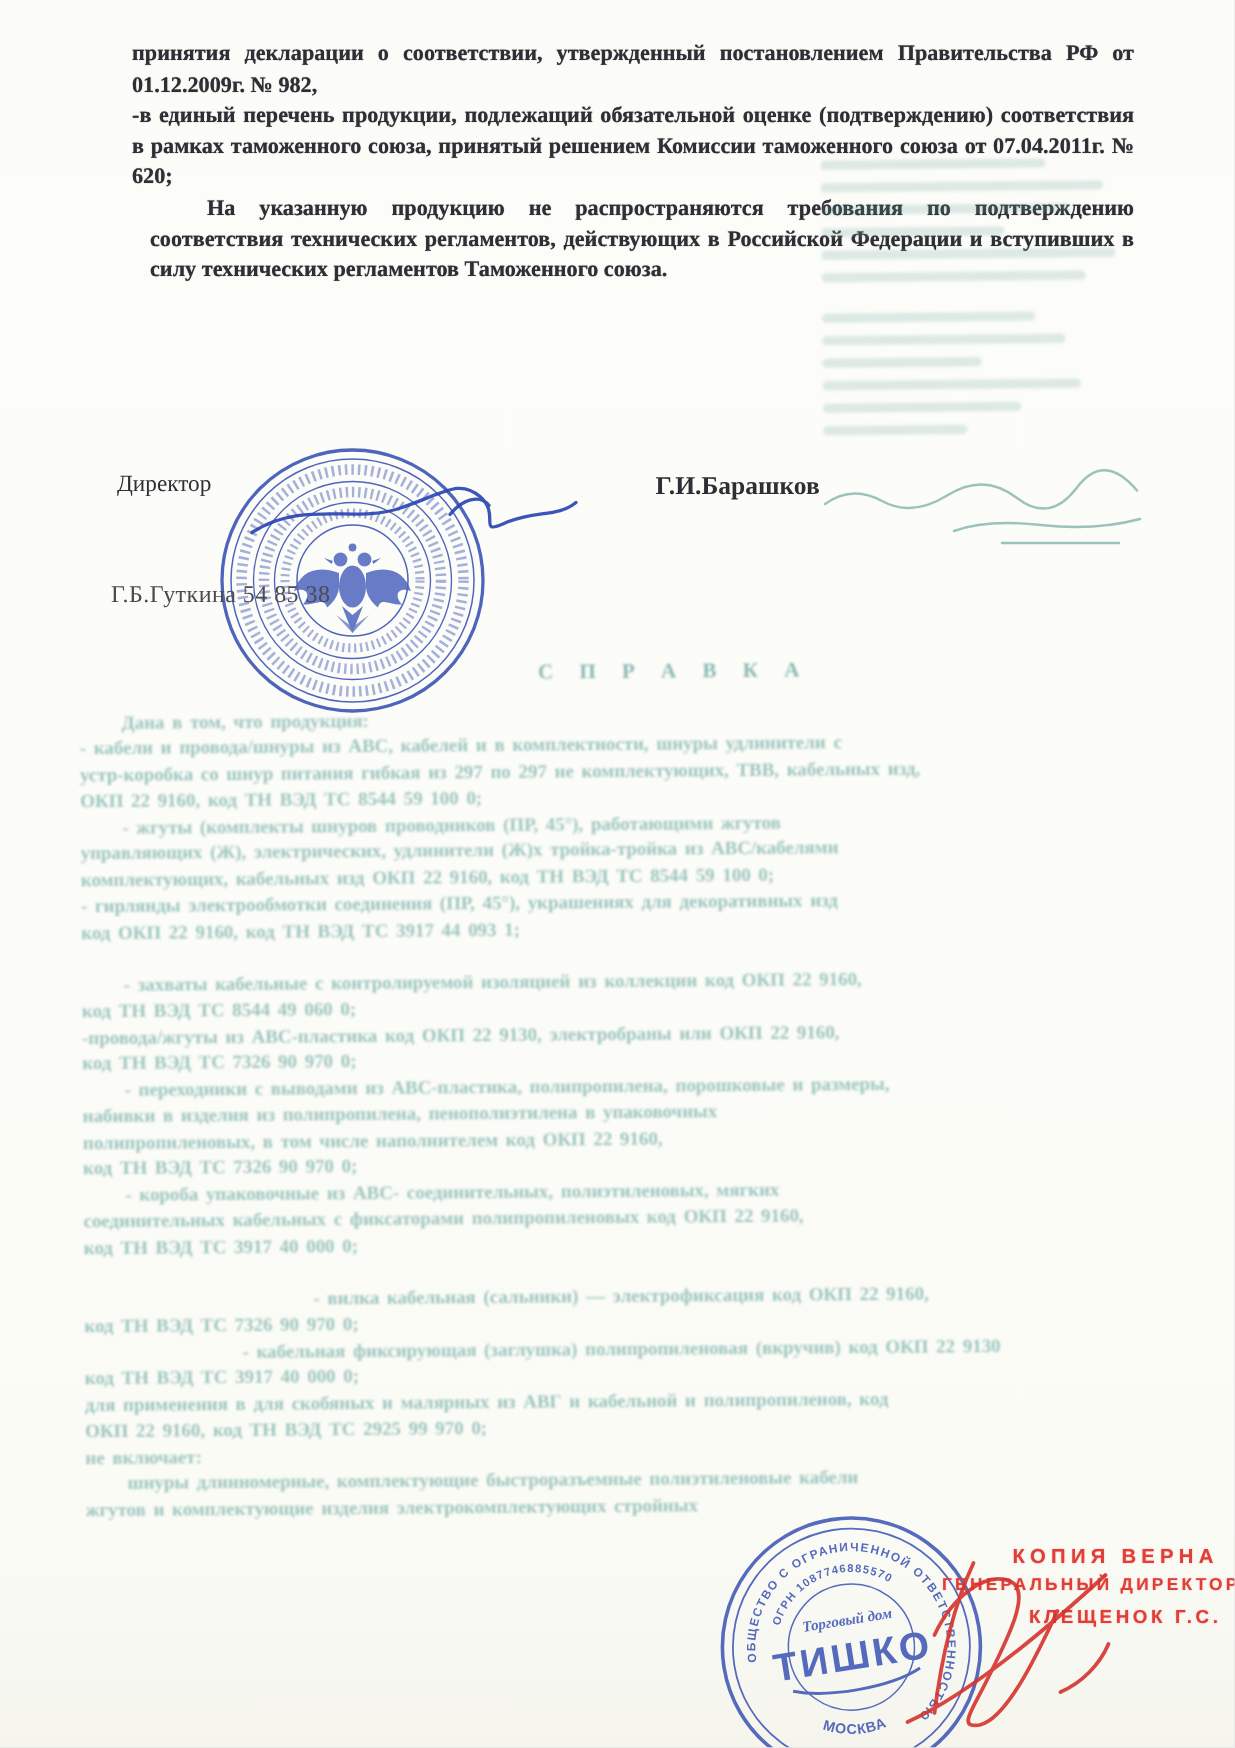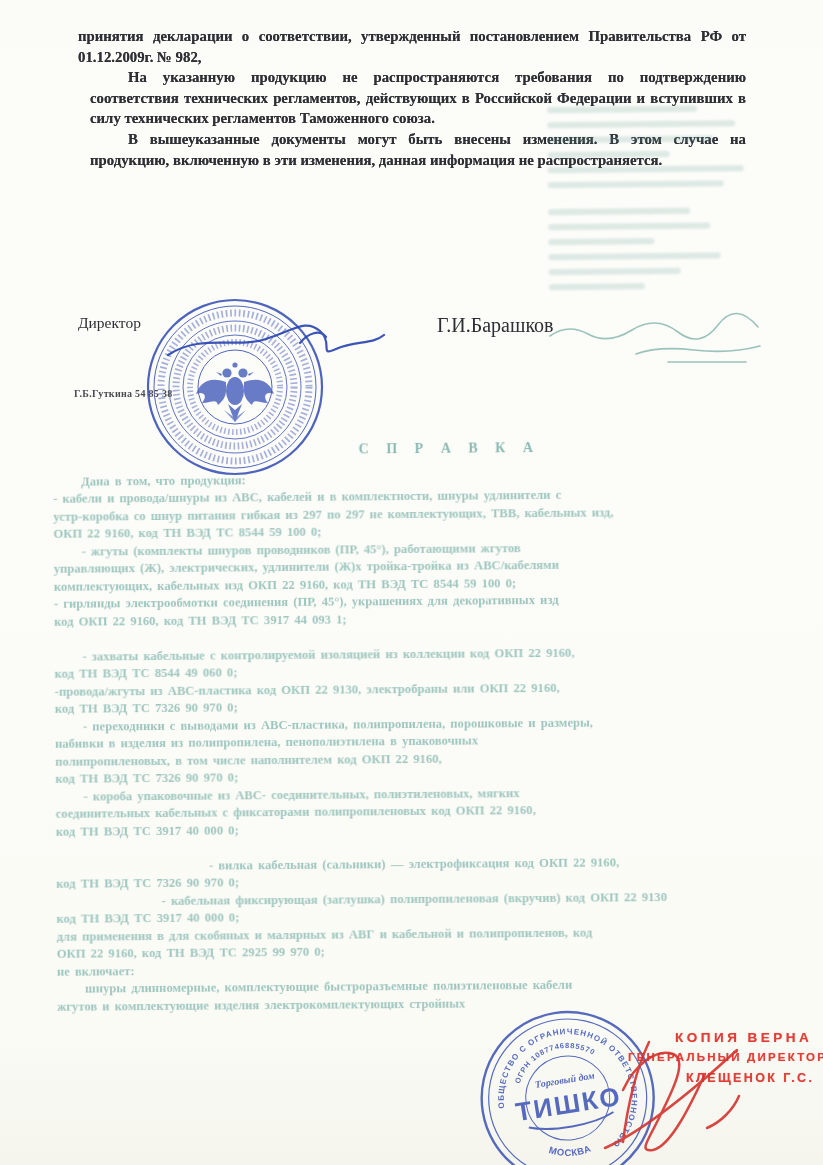--- a/index.html
+++ b/index.html
@@ -3,31 +3,31 @@
 <meta charset="utf-8">
 <style>
   html,body{margin:0;padding:0;background:#e8e8e4;}
   .page{
     position:relative;width:823px;height:1165px;margin:0 auto;overflow:hidden;
     background:linear-gradient(180deg,#fbfbf7 0%,#fcfcf9 12%,#fbfbf6 88%,#f5f5ee 100%);
     font-family:"Liberation Serif", serif;
   }
   
   .maintext{
-    position:absolute;left:78px;top:26px;width:668px;
+    position:absolute;left:88px;top:26px;width:668px;
     font-weight:bold;font-size:14.8px;line-height:20.6px;color:#2e2f35;
     text-align:justify;text-shadow:0 0 .6px rgba(40,40,48,.75);
   }
   .maintext p{margin:0;}
   .maintext p.indent{text-indent:38px;margin-left:12px;}
 
   
   .sig-title{position:absolute;left:78px;top:314px;font-weight:normal;font-size:15.5px;color:#2e2f35;}
-  .sig-name{position:absolute;left:437px;top:314px;font-weight:normal;font-size:20px;color:#2e2f35;}
-  .executor{position:absolute;left:74px;top:388px;font-size:10px;color:#4a4b52;z-index:3;letter-spacing:.3px;font-weight:bold;}
+  .sig-name{position:absolute;left:437px;top:314px;font-weight:bold;font-size:17px;color:#2e2f35;}
+  .executor{position:absolute;left:74px;top:388px;font-size:16px;color:#4a4b52;z-index:3;letter-spacing:.3px;}
 
   
   .ghost-block{position:absolute;left:548px;top:106px;width:230px;transform:rotate(-.6deg);filter:blur(1px);z-index:1;}
   .ghost-bar{height:6px;border-radius:3px;background:rgba(105,162,152,.21);margin-bottom:9px;}
   .ghost-gap{height:12px;}
 
   .ghost-scribble{position:absolute;left:540px;top:298px;z-index:1;}
 
   
   .stamp1{position:absolute;left:140px;top:292px;z-index:2;opacity:.88;}
@@ -56,22 +56,22 @@
   .red3{left:652px;top:1071px;font-size:12.5px;letter-spacing:2.4px;}
   .redsign{position:absolute;left:585px;top:1028px;z-index:7;}
 </style>
 </head>
 <body>
 
 <div class="page">
 
   <div class="maintext">
     <p>принятия декларации о соответствии, утвержденный постановлением Правительства РФ от 01.12.2009г. № 982,</p>
+    <p>-в единый перечень продукции, подлежащий обязательной оценке (подтверждению) соответствия в рамках таможенного союза, принятый решением Комиссии таможенного союза от 07.04.2011г. № 620;</p>
     <p class="indent">На указанную продукцию не распространяются требования по подтверждению соответствия технических регламентов, действующих в Российской Федерации и вступивших в силу технических регламентов Таможенного союза.</p>
-    <p class="indent">В вышеуказанные документы могут быть внесены изменения. В этом случае на продукцию, включенную в эти изменения, данная информация не распространяется.</p>
   </div>
 
   <div class="ghost-block">
     <div class="ghost-bar" style="width:150px"></div>
     <div class="ghost-bar" style="width:188px"></div>
     <div class="ghost-bar" style="width:166px"></div>
     <div class="ghost-bar" style="width:122px"></div>
     <div class="ghost-bar" style="width:196px"></div>
     <div class="ghost-bar" style="width:176px"></div>
     <div class="ghost-gap"></div>

